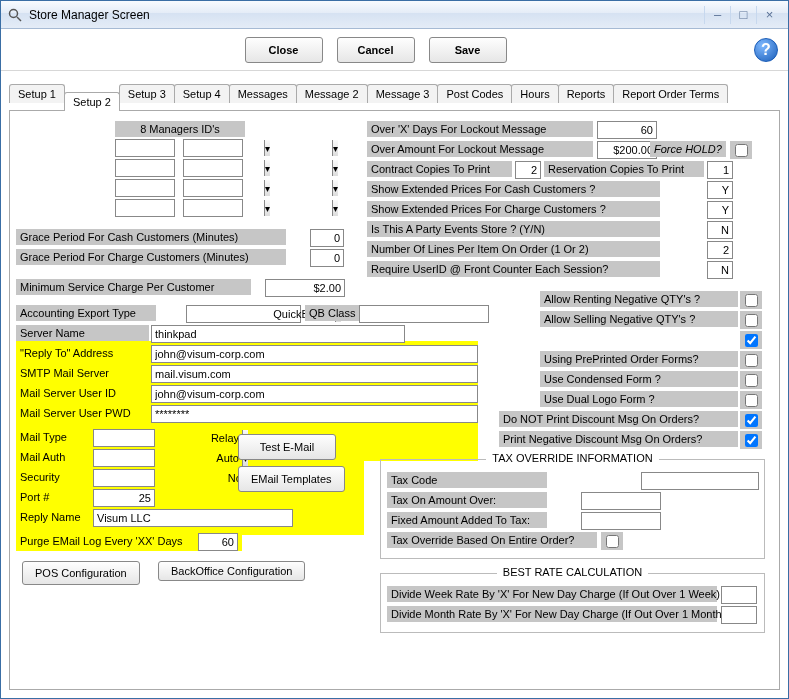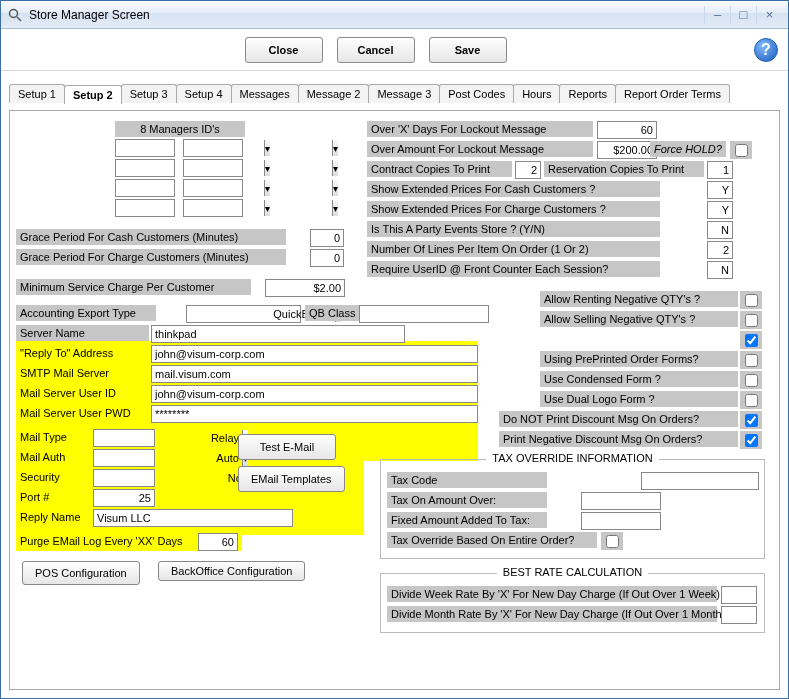--- a/index.html
+++ b/index.html
@@ -91,22 +91,21 @@
     background: #f3f3f3;
     font-size: 11px;
     margin-right: -1px;
     cursor: default;
     border-top-left-radius: 3px;
     border-top-right-radius: 3px;
   }
   .tab.active {
     background: #fff;
     position: relative;
-    top: 1px;
-    font-weight: bold;
+    top: 8px;
   }
   .tabpanel {
     border: 1px solid #aaa;
     margin: 0 8px 8px 8px;
     flex: 1;
     position: relative;
     z-index: 1;
   }
   .content {
     position: absolute;

